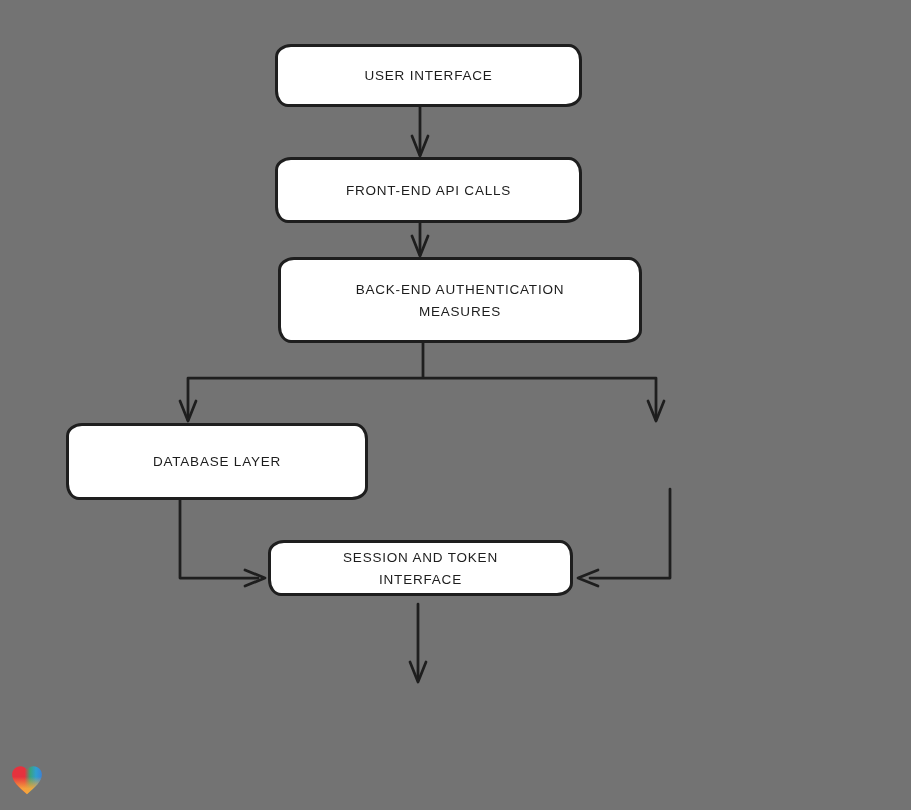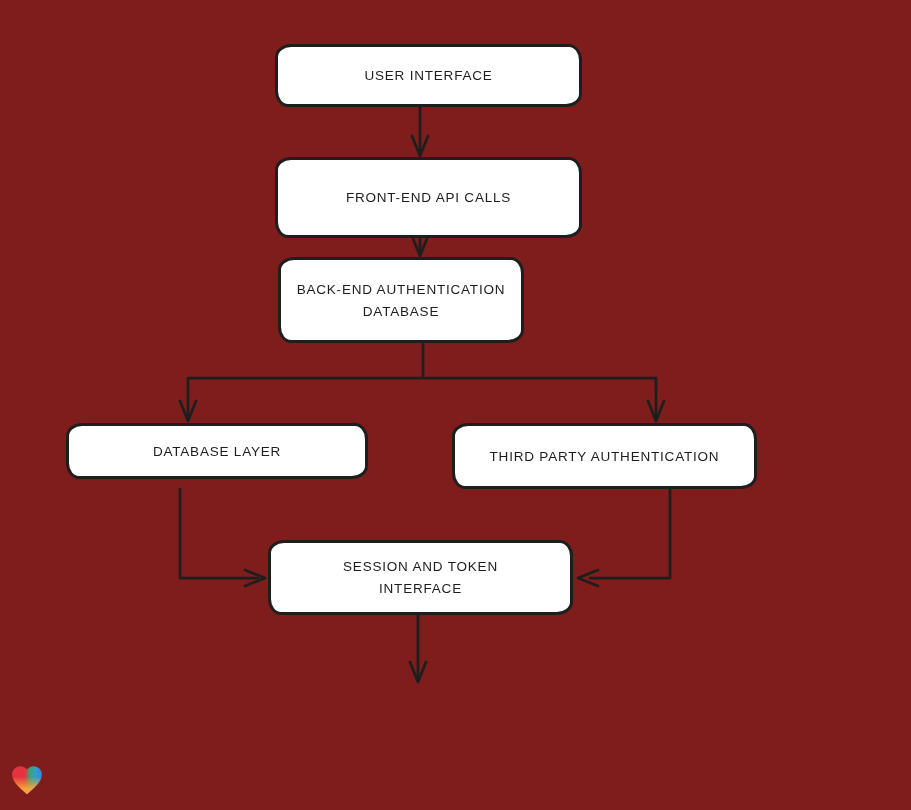--- a/index.html
+++ b/index.html
@@ -4,21 +4,21 @@
 <style>
   html, body {
     margin: 0;
     padding: 0;
     background: #ffffff;
   }
   .canvas {
     position: relative;
     width: 911px;
     height: 810px;
-    background: #7f1d1d;
+    background: #737373;
     overflow: hidden;
     font-family: "Liberation Sans", sans-serif;
   }
   .edges {
     position: absolute;
     left: 0;
     top: 0;
     width: 911px;
     height: 810px;
   }
@@ -44,25 +44,25 @@
   }
   .node .lbl {
     display: block;
     font-size: 13.5px;
     letter-spacing: 0.8px;
     color: #1d1d1d;
     line-height: 19px;
     white-space: nowrap;
   }
   #n-user       { left: 275px; top:  44px; width: 307px; height: 63px; }
-  #n-frontend   { left: 275px; top: 157px; width: 307px; height: 81px; }
-  #n-backend    { left: 278px; top: 257px; width: 246px; height: 86px; }
-  #n-database   { left:  66px; top: 423px; width: 302px; height: 56px; }
+  #n-frontend   { left: 275px; top: 157px; width: 307px; height: 66px; }
+  #n-backend    { left: 278px; top: 257px; width: 364px; height: 86px; }
+  #n-database   { left:  66px; top: 423px; width: 302px; height: 77px; }
   #n-thirdparty { left: 452px; top: 423px; width: 305px; height: 66px; }
-  #n-session    { left: 268px; top: 540px; width: 305px; height: 75px; text-align: center; }
+  #n-session    { left: 268px; top: 540px; width: 305px; height: 56px; text-align: center; }
   #n-security   { left: 268px; top: 685px; width: 307px; height: 63px; }
   .logo {
     position: absolute;
     left: 10px;
     top: 762px;
     width: 34px;
     height: 36px;
   }
 </style>
 </head>
@@ -107,30 +107,27 @@
   <div class="node" id="n-user">
     <span class="lbl">USER INTERFACE</span>
   </div>
 
   <div class="node" id="n-frontend">
     <span class="lbl">FRONT-END API CALLS</span>
   </div>
 
   <div class="node" id="n-backend">
     <span class="lbl">BACK-END AUTHENTICATION</span>
-    <span class="lbl">DATABASE</span>
+    <span class="lbl">MEASURES</span>
   </div>
 
   <div class="node" id="n-database">
     <span class="lbl">DATABASE LAYER</span>
   </div>
 
-  <div class="node" id="n-thirdparty">
-    <span class="lbl">THIRD PARTY AUTHENTICATION</span>
-  </div>
 
   <div class="node" id="n-session">
     <span class="lbl">SESSION AND TOKEN</span>
     <span class="lbl">INTERFACE</span>
   </div>
 
 
   <svg class="logo" viewBox="0 0 32 32" xmlns="http://www.w3.org/2000/svg">
     <defs>
       <linearGradient id="heart-lr" x1="0" y1="0" x2="1" y2="0">

